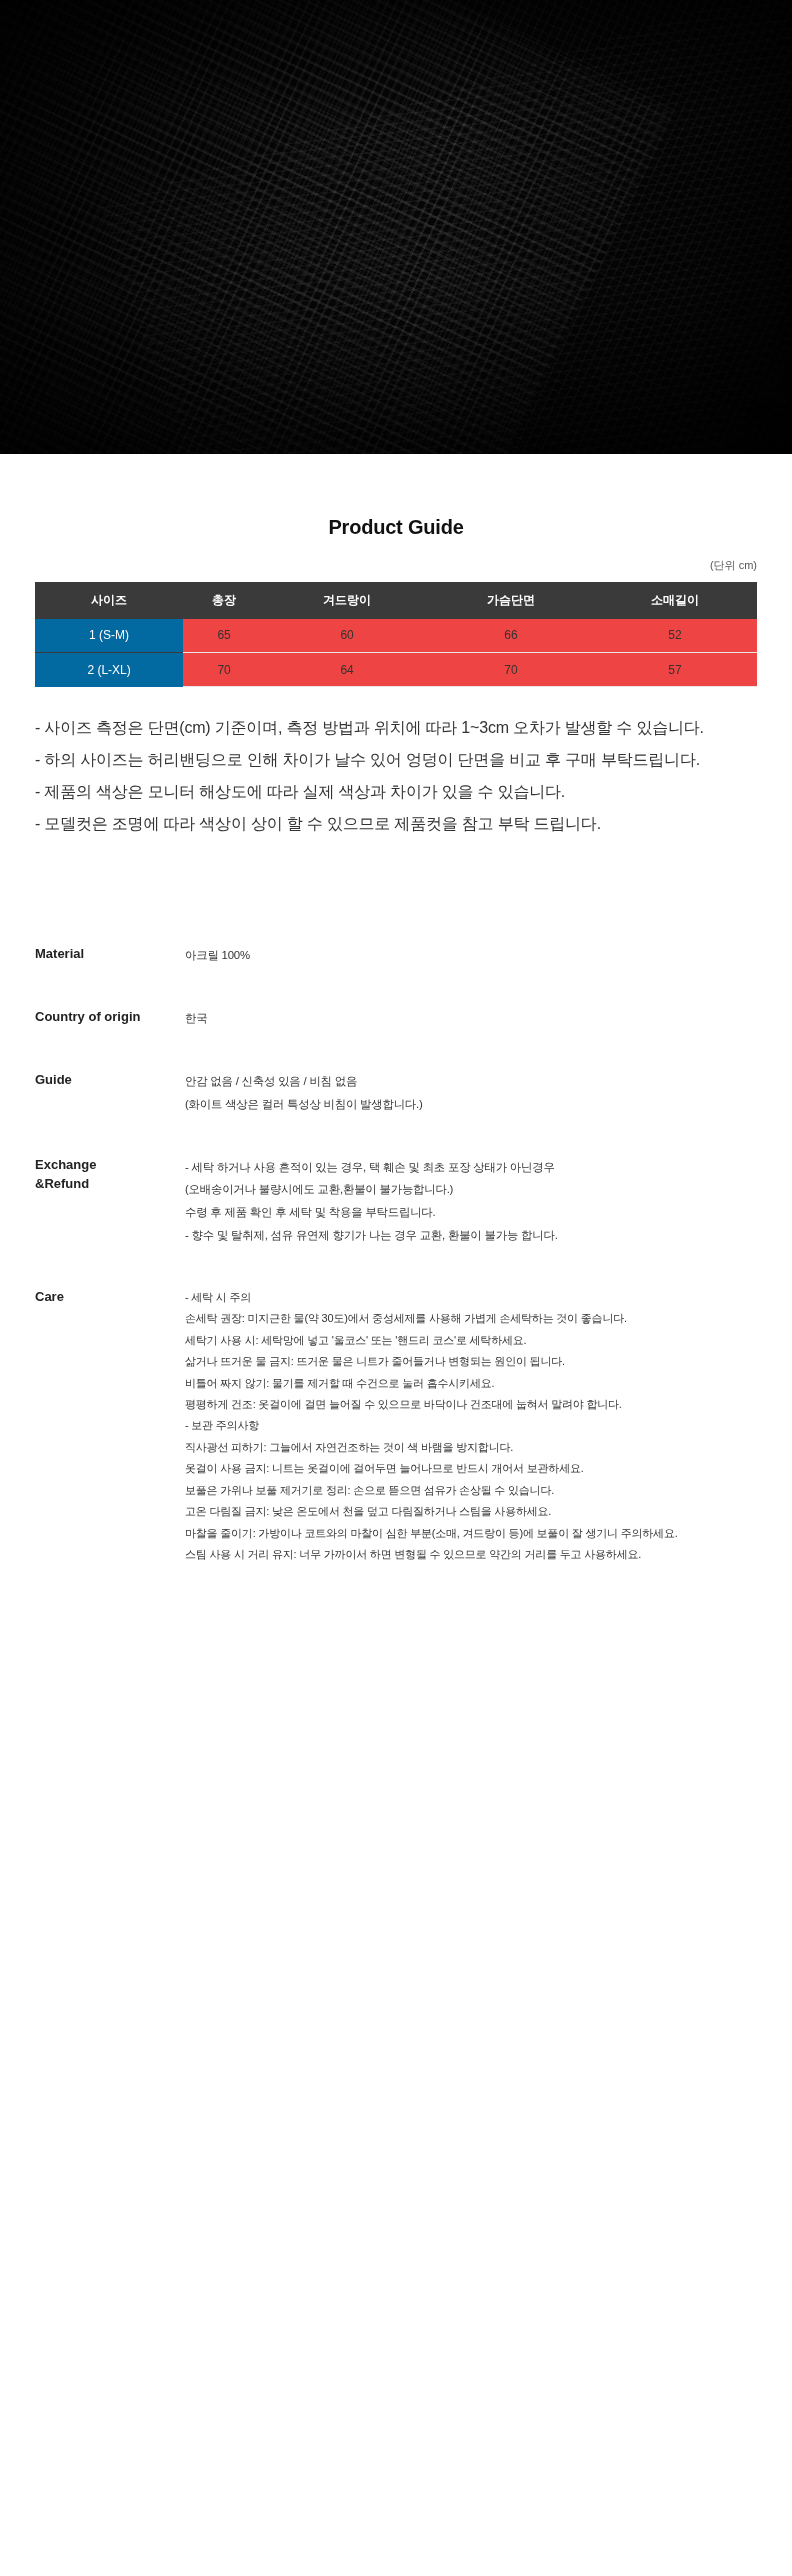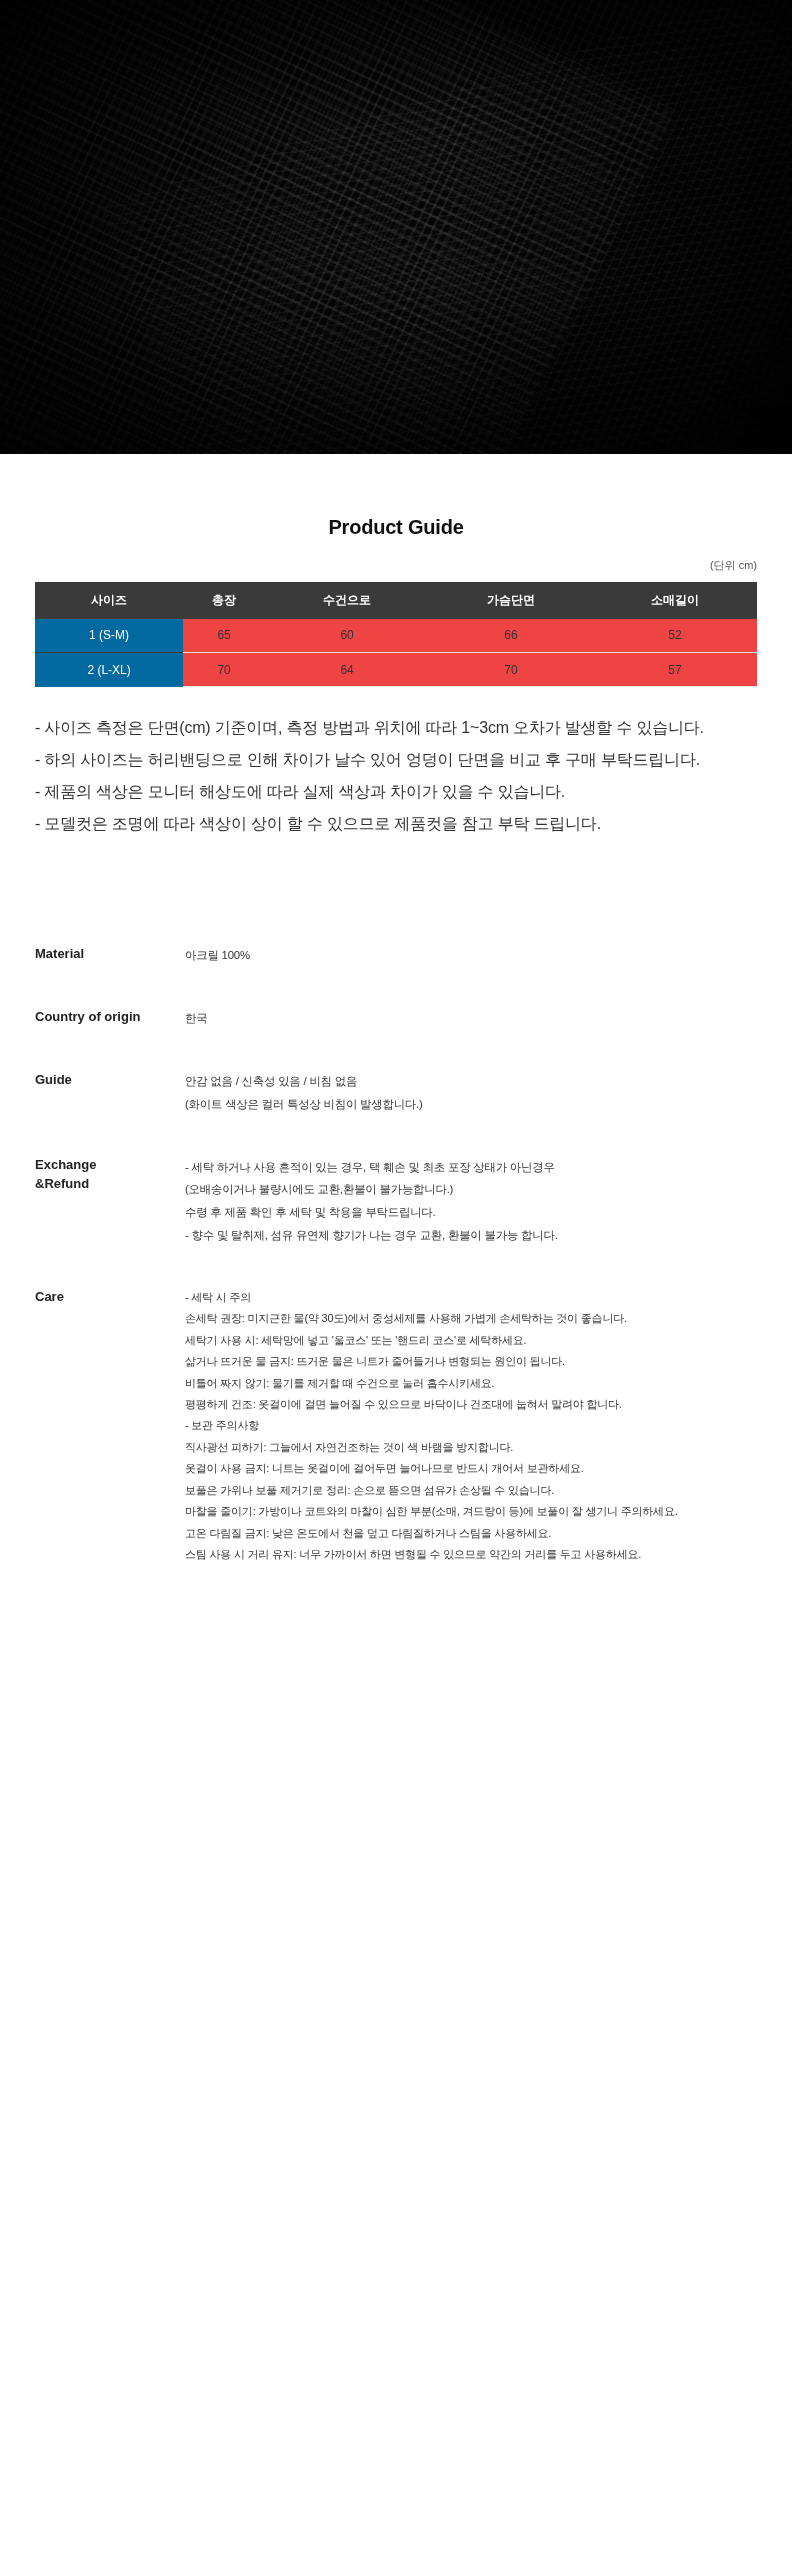--- a/index.html
+++ b/index.html
@@ -196,21 +196,21 @@
 <div class="guide-section">
   <h2 class="guide-title">Product Guide</h2>
 
   <div class="unit-note">(단위 cm)</div>
 
   <table class="size-table">
     <thead>
       <tr>
         <th class="col-head">사이즈</th>
         <th class="col-head">총장</th>
-        <th class="col-head">수건으로</th>
+        <th class="col-head">겨드랑이</th>
         <th class="col-head">가슴단면</th>
         <th class="col-head">소매길이</th>
       </tr>
     </thead>
     <tbody>
       <tr>
         <td class="row-head">1 (S-M)</td>
         <td>65</td>
         <td>60</td>
         <td>66</td>
@@ -279,21 +279,21 @@
       <span class="line">- 세탁 시 주의</span>
       <span class="line">손세탁 권장: 미지근한 물(약 30도)에서 중성세제를 사용해 가볍게 손세탁하는 것이 좋습니다.</span>
       <span class="line">세탁기 사용 시: 세탁망에 넣고 '울코스' 또는 '핸드리 코스'로 세탁하세요.</span>
       <span class="line">삶거나 뜨거운 물 금지: 뜨거운 물은 니트가 줄어들거나 변형되는 원인이 됩니다.</span>
       <span class="line">비틀어 짜지 않기: 물기를 제거할 때 수건으로 눌러 흡수시키세요.</span>
       <span class="line">평평하게 건조: 옷걸이에 걸면 늘어질 수 있으므로 바닥이나 건조대에 눕혀서 말려야 합니다.</span>
       <span class="line">- 보관 주의사항</span>
       <span class="line">직사광선 피하기: 그늘에서 자연건조하는 것이 색 바램을 방지합니다.</span>
       <span class="line">옷걸이 사용 금지: 니트는 옷걸이에 걸어두면 늘어나므로 반드시 개어서 보관하세요.</span>
       <span class="line">보풀은 가위나 보풀 제거기로 정리: 손으로 뜯으면 섬유가 손상될 수 있습니다.</span>
+      <span class="line">고온 다림질 금지: 낮은 온도에서 천을 덮고 다림질하거나 스팀을 사용하세요.</span>
       <span class="line">마찰을 줄이기: 가방이나 코트와의 마찰이 심한 부분(소매, 겨드랑이 등)에 보풀이 잘 생기니 주의하세요.</span>
-      <span class="line">고온 다림질 금지: 낮은 온도에서 천을 덮고 다림질하거나 스팀을 사용하세요.</span>
       <span class="line">스팀 사용 시 거리 유지: 너무 가까이서 하면 변형될 수 있으므로 약간의 거리를 두고 사용하세요.</span>
     </div>
   </div>
 
   <div class="tail-space"></div>
 </div>
 
 
 </body></html>

